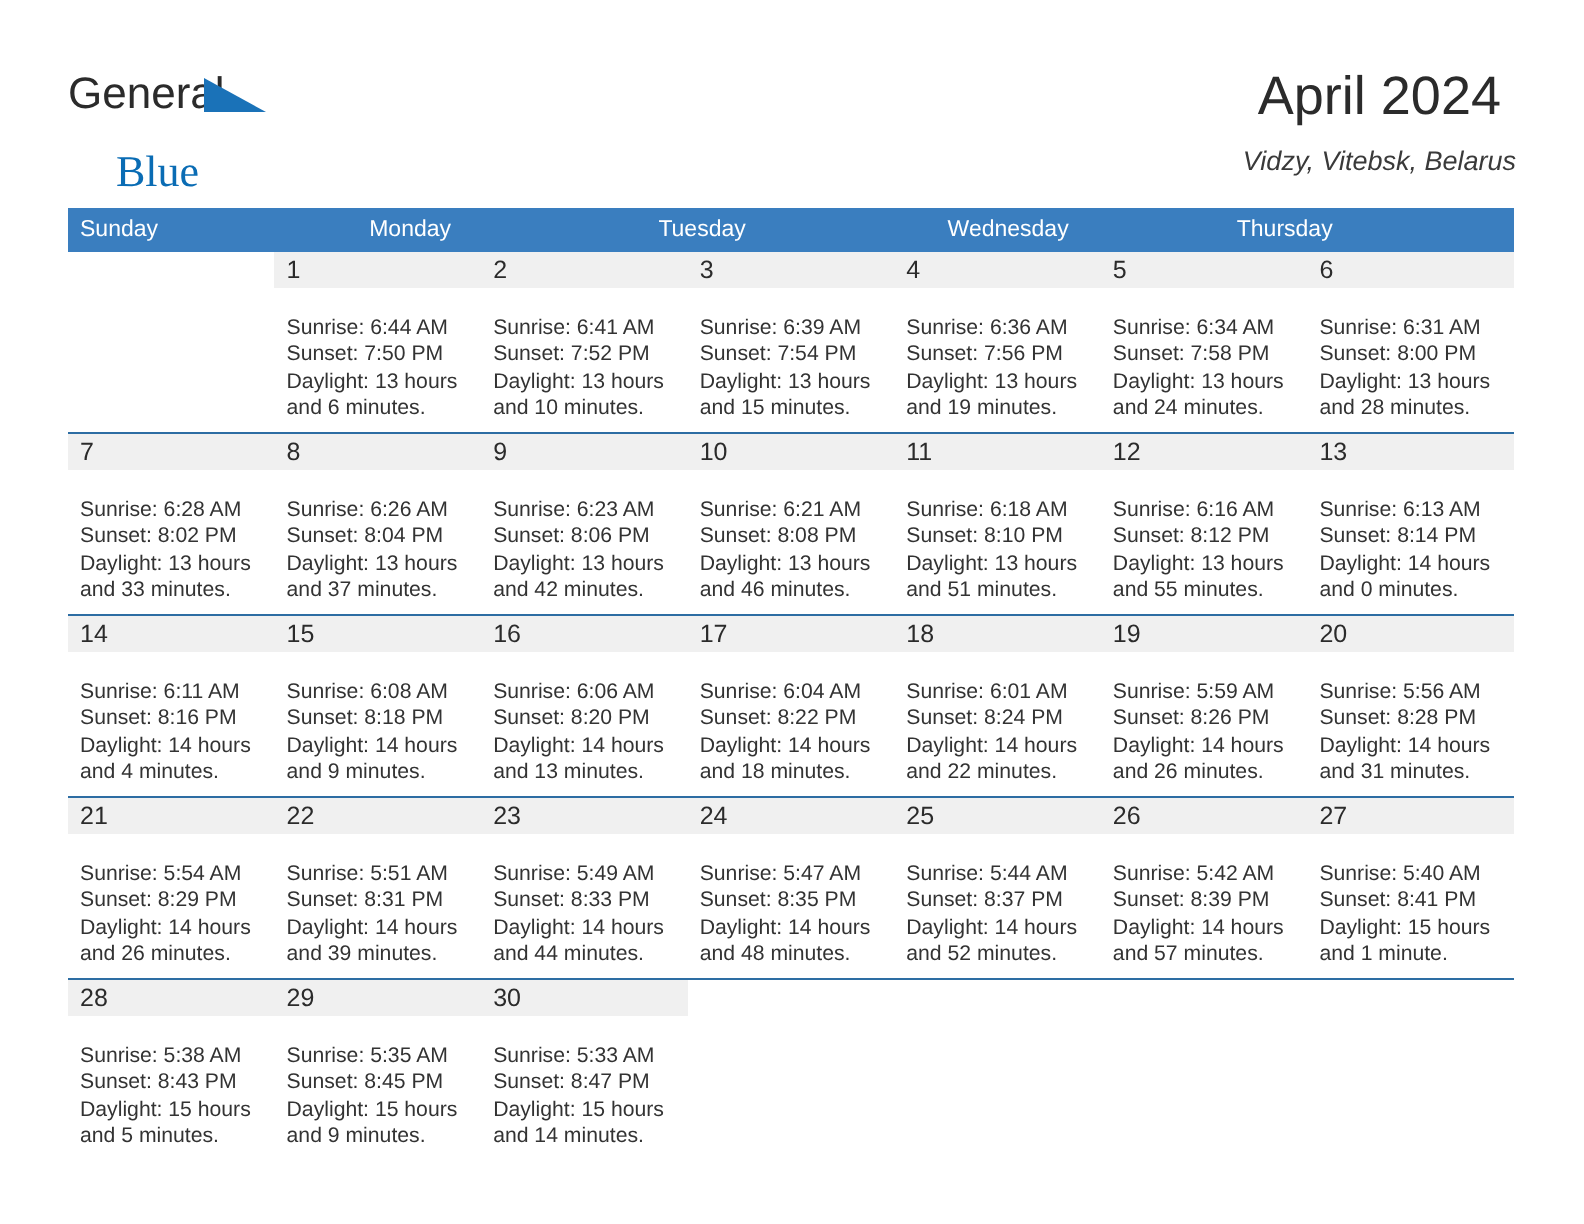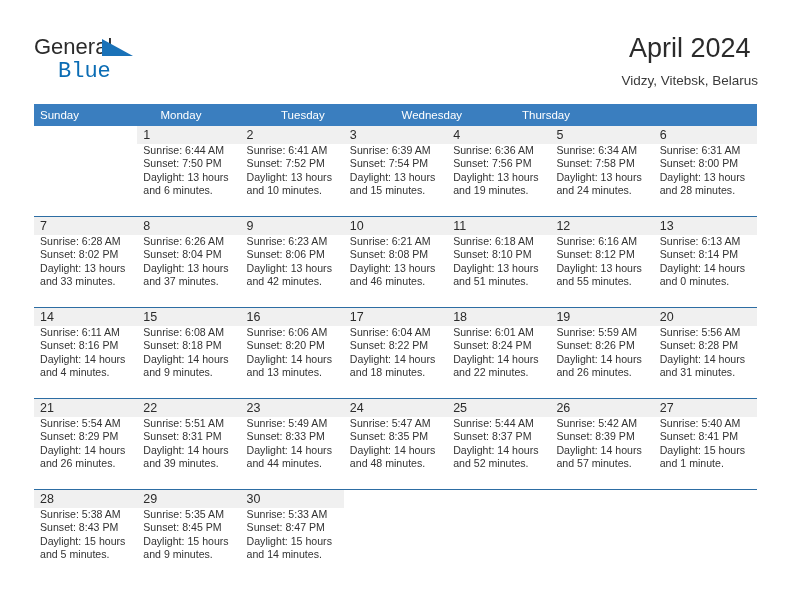--- a/index.html
+++ b/index.html
@@ -45,58 +45,59 @@
   .brand-flag {
     position: absolute;
     left: 68px;
     top: 3px;
     width: 31px;
     height: 17px;
     display: block;
   }
   .brand-row2 {
     display: block;
-    margin-top: 3px;
+    margin-top: 17px;
     margin-left: 24px;
     font-size: 22px;
     color: #0a6cb4;
-    font-family: Liberation Mono, monospace;
+    font-family: Liberation Serif, serif;
   }
 
   .title-block {
     position: absolute;
     right: 34px;
     top: 33px;
     text-align: center;
   }
   .cal-title {
     font-size: 27px;
     color: #2b2b2b;
     font-weight: normal;
     line-height: 1.15;
     font-family: "Liberation Sans", sans-serif;
   }
   .cal-subtitle {
     margin-top: 9px;
     font-size: 13.5px;
     color: #3a3a3a;
     font-family: "Liberation Sans", sans-serif;
+    font-style: italic;
   }
 
   
   .calendar {
     position: absolute;
     left: 34px;
     top: 104px;
     width: 723px;
   }
 
   .weekday-header {
     display: grid;
-    grid-template-columns: repeat(6, 1fr);
+    grid-template-columns: repeat(5, 1fr);
     background: #3a7ebf;
     height: 22px;
   }
   .weekday-header .wd {
     color: #ffffff;
     font-size: 11.5px;
     line-height: 22px;
     padding-left: 6px;
     white-space: nowrap;
     font-family: "Liberation Sans", sans-serif;
@@ -130,21 +131,21 @@
     font-family: "Liberation Sans", sans-serif;
   }
   .daycell.empty .daynum {
     background: #f0f0f0;
     color: transparent;
   }
   .daycell.blank .daynum {
     background: transparent;
   }
   .daycell .info {
-    padding: 0 6px 0 6px;
+    padding: 14px 6px 0 6px;
   }
   .daycell .info span {
     display: block;
     font-size: 10.6px;
     line-height: 13.4px;
     color: #333333;
     white-space: nowrap;
     font-family: "Liberation Sans", sans-serif;
   }
 </style>

